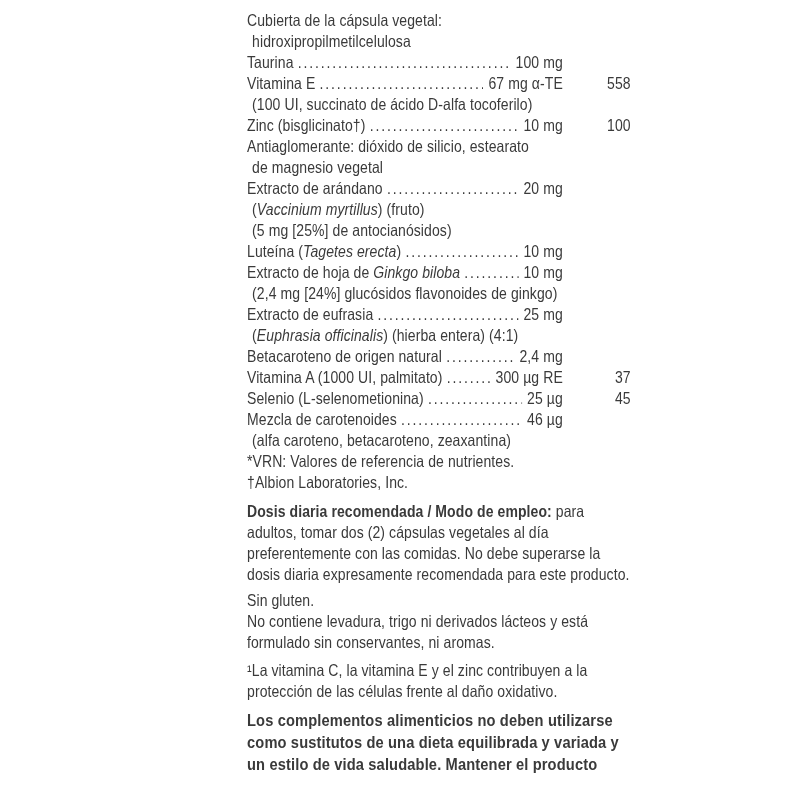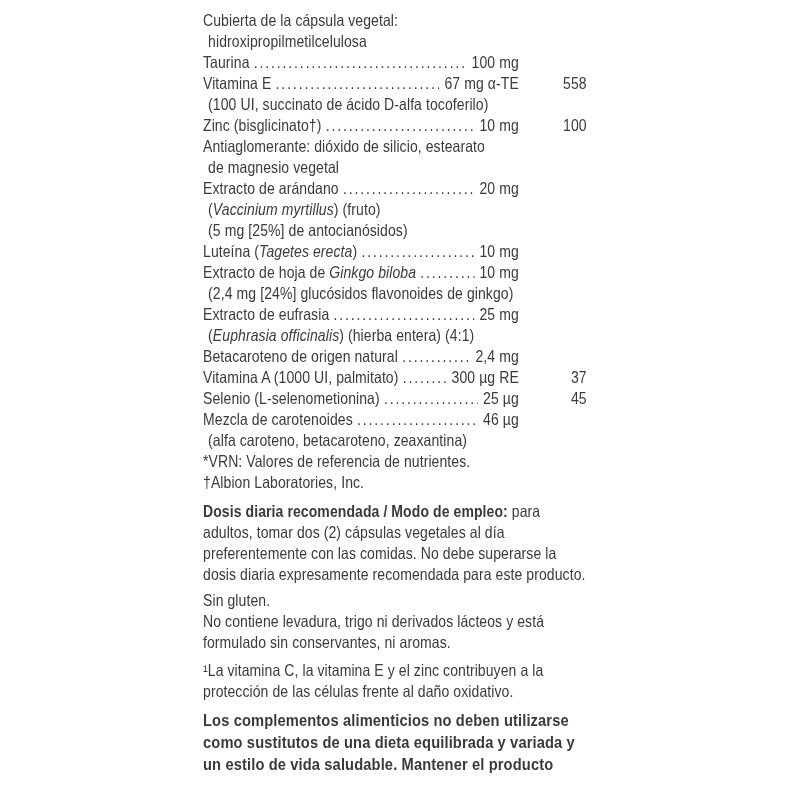--- a/index.html
+++ b/index.html
@@ -10,20 +10,21 @@
   html, body {
     width: 800px; height: 800px;
     background: var(--bg-color);
     font-family: "Liberation Sans", sans-serif;
   }
   .page {
     position: relative;
     width: 667px; height: 800px;
     background: var(--bg-color);
     overflow: hidden;
+    margin-left: 44px;
   }
   .content {
     position: absolute;
     left: 203px; top: 10px;
     width: 452px;
     transform: scaleX(0.849);
     transform-origin: left top;
     color: var(--text-color);
     font-size: 16.5px;
     line-height: 21px;

